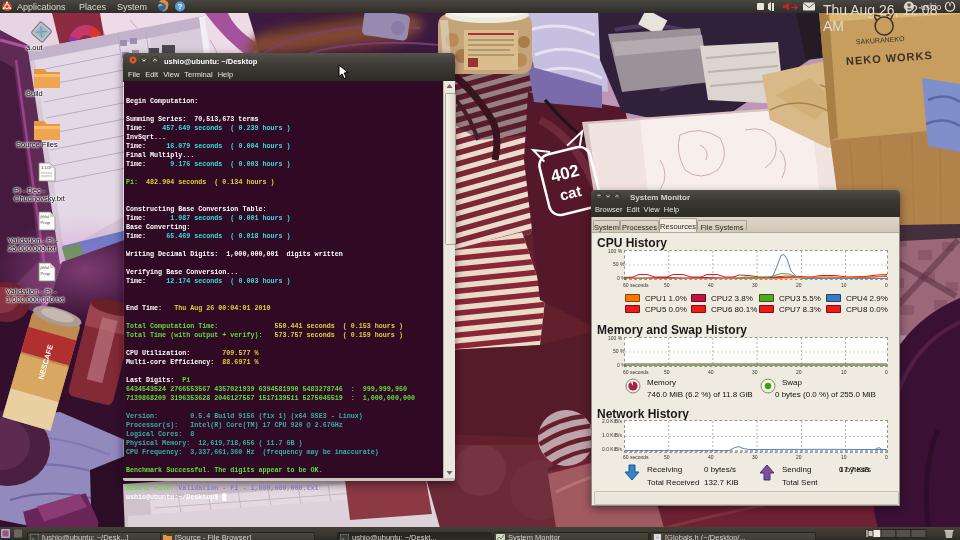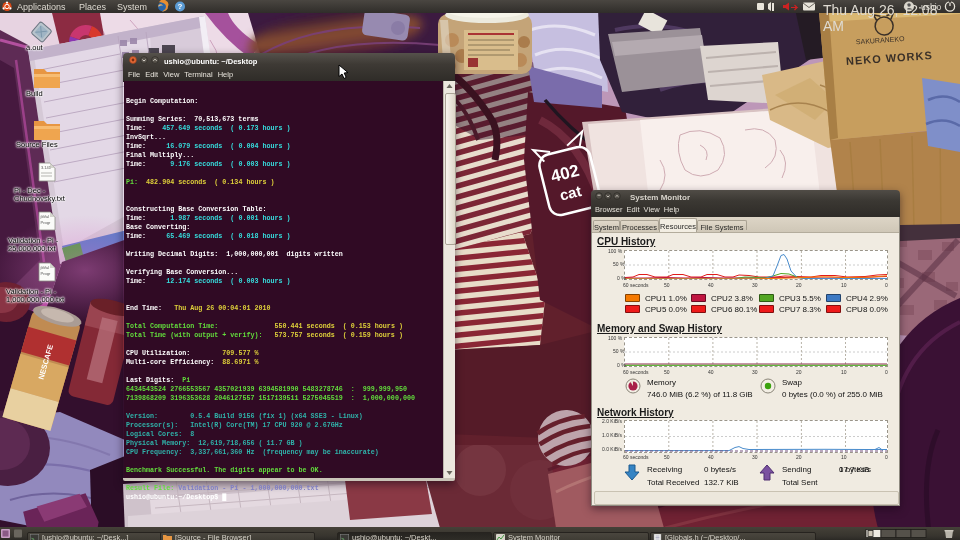--- a/index.html
+++ b/index.html
@@ -22,21 +22,21 @@
 #termtext{position:absolute;left:2px;top:15.5px;font-family:"Liberation Mono",monospace;font-size:6.7px;font-weight:bold;line-height:9px;color:#fff;white-space:pre;}
 .tc{color:#36dede;} .tg{color:#62dd3c;} .ty{color:#dfd13a;} .tt{color:#2fb3aa;} .tb{color:#7f7fc4;}
 #tscroll{position:absolute;right:0px;top:28px;width:11px;height:397px;background:#ece7de;border-left:1px solid #bdb8ac;}
 #tthumb{position:absolute;left:1px;top:12px;width:9px;height:150px;background:linear-gradient(90deg,#f8f5ee,#dcd6c8);border:1px solid #aaa496;border-radius:2px;}
 
 #sysmon{position:absolute;left:591px;top:190px;width:309px;height:316px;border-radius:4px 4px 2px 2px;box-shadow:0 3px 9px rgba(20,5,20,.5);}
 #smbar{position:absolute;left:0;top:0;width:309px;height:27px;background:linear-gradient(#504c46,#3b3833 40%,#2e2b27);border-radius:4px 4px 0 0;}
 #smtitle{position:absolute;left:39px;top:3px;font-size:8px;font-weight:bold;color:#d8d4cc;}
 #smmenu{position:absolute;left:4px;top:15px;font-size:7.5px;color:#e4e0d8;word-spacing:2px;}
 #smbody{position:absolute;left:0;top:27px;width:309px;height:289px;background:#f0ebe1;border:1px solid #8e8a80;border-top:none;box-sizing:border-box;}
-.smh{position:absolute;font-size:10px;font-weight:bold;color:#1a1a1a;text-decoration:underline;}
+.smh{position:absolute;font-size:12px;font-weight:bold;color:#1a1a1a;}
 .smt{position:absolute;font-size:8px;color:#111;}
 .axl{position:absolute;font-size:5px;color:#333;}
 .graph{position:absolute;background:#fff;border:1px dashed #9a958a;box-sizing:border-box;}
 .sw{position:absolute;width:15px;height:8px;border:1px solid rgba(0,0,0,.45);box-sizing:border-box;border-radius:1px;}
 #tabs{position:absolute;left:0;top:0;width:307px;height:15px;background:linear-gradient(#ddd5c6,#cfc7b7);border-bottom:1px solid #b3ac9c;}
 .tab{position:absolute;top:3px;height:10px;font-size:7.5px;color:#2a2a28;text-align:center;border:1px solid #a8a192;border-bottom:none;border-radius:2px 2px 0 0;background:linear-gradient(#e0d8c9,#cfc7b7);padding-top:1px;box-sizing:border-box;padding-top:1.5px;}
 .tab.active{background:#f2ede2;top:1px;height:14px;padding-top:2.5px;}
 </style></head><body>
 <div id="screen">
 
@@ -488,21 +488,21 @@
       <path d="M30.4 7.8 L32 6.2 L33.6 7.8" stroke="#ddd9d0" stroke-width="1" fill="none"></path>
     </svg>
     <div id="termtitle">ushio@ubuntu: ~/Desktop</div>
     <div id="termmenu">File Edit View Terminal Help</div>
   </div>
   <div style="position:absolute;left:0;top:425px;width:332px;height:3px;background:#c9c4b8;border-radius:0 0 2px 2px"></div>
       <div id="termbody">
         <div id="termtext">Begin Computation:
 
 Summing Series:  70,513,673 terms
-Time:<span class="tc">    457.649 seconds  ( 0.173 hours )</span>
+Time:<span class="tc">    457.649 seconds  ( 0.239 hours )</span>
 InvSqrt...
 Time:<span class="tc">     16.079 seconds  ( 0.004 hours )</span>
 Final Multiply...
 Time:<span class="tc">      9.176 seconds  ( 0.003 hours )</span>
 
 <span class="tg">Pi:</span><span class="ty">  482.904 seconds  ( 0.134 hours )</span>
 
 
 Constructing Base Conversion Table:
 Time:<span class="tc">      1.987 seconds  ( 0.001 hours )</span>
@@ -644,21 +644,21 @@
       <circle cx="8" cy="8" r="4.6" fill="#a81f47"></circle>
       <path d="M8 8 L8 2.5 A5.5 5.5 0 0 0 5 3.2 Z" fill="#e8e2d4"></path>
     </svg>
     <div class="smt" style="left:55px;top:161px">Memory</div>
     <div class="smt" style="left:55px;top:173px">746.0 MiB (6.2 %) of 11.8 GiB</div>
     <svg width="16" height="16" style="position:absolute;left:168px;top:161px">
       <circle cx="8" cy="8" r="7" fill="#f3eee4" stroke="#8a8578" stroke-width="1"></circle>
       <circle cx="8" cy="8" r="3.2" fill="#3ba20e"></circle>
     </svg>
     <div class="smt" style="left:190px;top:161px">Swap</div>
-    <div class="smt" style="left:190px;top:173px">0 bytes (0.0 %) of 255.0 MiB</div>
+    <div class="smt" style="left:183px;top:173px">0 bytes (0.0 %) of 255.0 MiB</div>
     <div class="smh" style="left:5px;top:190px">Network History</div>
     <div class="graph" style="left:32px;top:203px;width:264px;height:33px">
       <svg width="262" height="31" style="position:absolute;left:0;top:0">
         <path d="M0 15.5 H262" stroke="#ccc" stroke-width="1" stroke-dasharray="2 2" fill="none"></path>
         <g stroke="#b8b3a8" stroke-dasharray="2 2" stroke-width="1">
           <path d="M43.8 0 V31"></path>
               <path d="M87.9 0 V31"></path>
               <path d="M132 0 V31"></path>
               <path d="M176.4 0 V31"></path>
               <path d="M220.5 0 V31"></path>

